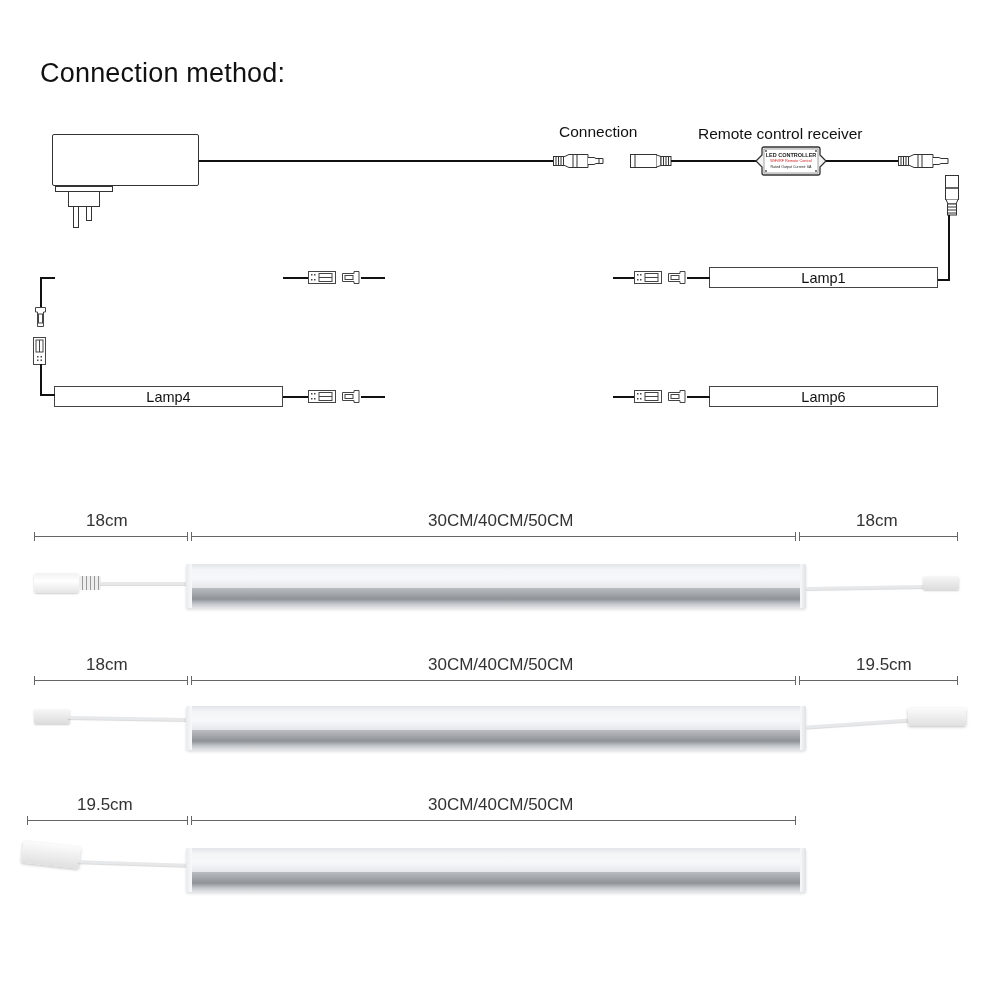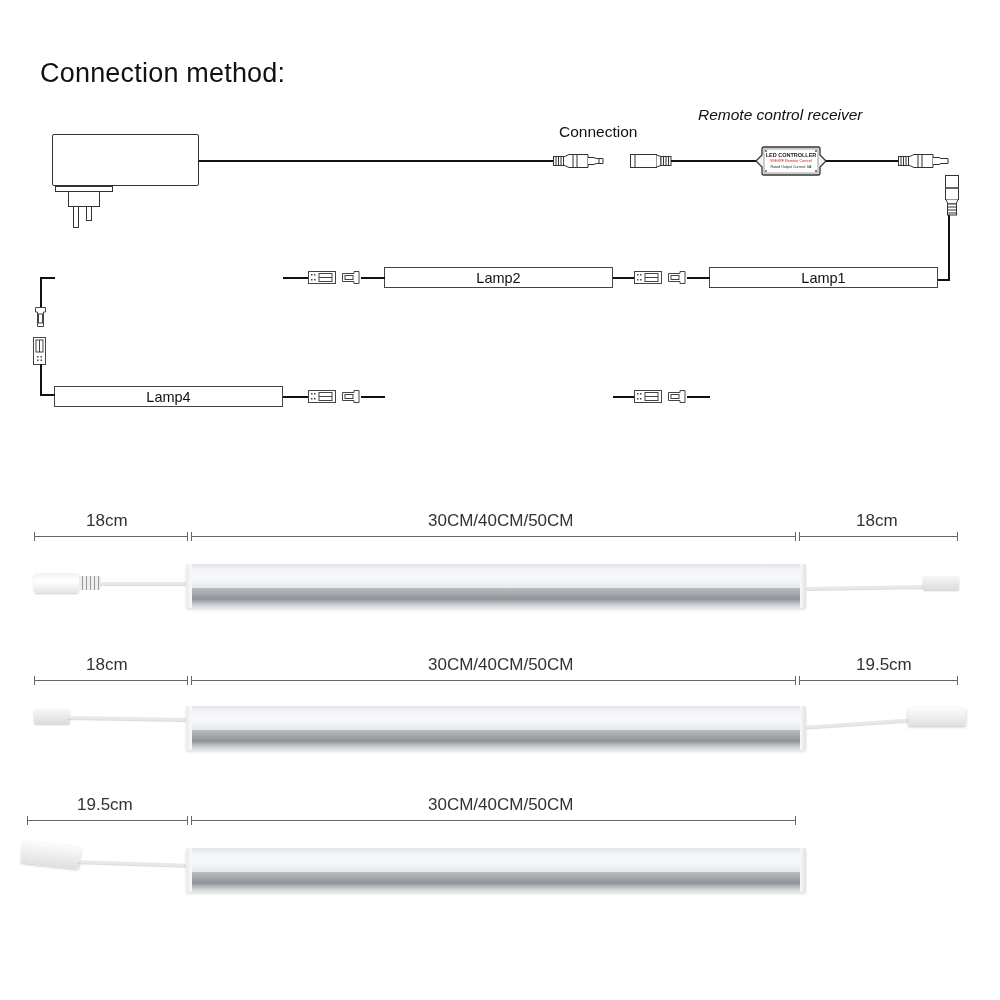--- a/index.html
+++ b/index.html
@@ -35,21 +35,21 @@
     <div class="abs box" style="left:0;top:0;width:58px;height:6px;"></div>
     <div class="abs box" style="left:13px;top:5px;width:32px;height:16px;"></div>
     <div class="abs box" style="left:18px;top:20px;width:6px;height:22px;"></div>
     <div class="abs box" style="left:31px;top:20px;width:6px;height:15px;"></div>
   </div>
 
   <div class="abs wire" style="left:199px;top:160px;width:357px;height:2px;"></div>
 
   <div class="abs label" style="left:559px;top:123px;">Connection</div>
 
-  <div class="abs label" style="left:698px;top:106px;font-style:italic;">Remote control receiver</div>
+  <div class="abs label" style="left:698px;top:125px;">Remote control receiver</div>
 
   <svg class="abs" style="left:553px;top:151px;" width="55" height="20" viewBox="0 0 55 20">
     <rect x="0.5" y="5.5" width="10" height="9" fill="#fff" stroke="#333"></rect>
     <line x1="3" y1="6" x2="3" y2="14" stroke="#333"></line>
       <line x1="5.5" y1="6" x2="5.5" y2="14" stroke="#333"></line>
       <line x1="8" y1="6" x2="8" y2="14" stroke="#333"></line>
     <path d="M10.5 6 L16 3.5 H35 V16.5 H16 L10.5 14 Z" fill="#fff" stroke="#333"></path>
     <line x1="20" y1="3.5" x2="20" y2="16.5" stroke="#333"></line>
       <line x1="24" y1="3.5" x2="24" y2="16.5" stroke="#333"></line>
     <path d="M35 6.5 H41 L43 7.5 H50 V12.5 H43 L41 13.5 H35" fill="#fff" stroke="#333"></path>
@@ -104,26 +104,26 @@
       <line x1="4" y1="35" x2="12" y2="35" stroke="#333"></line>
       <line x1="4" y1="38" x2="12" y2="38" stroke="#333"></line>
   </svg>
 
   <div class="abs wire" style="left:948px;top:215px;width:2px;height:66px;"></div>
   <div class="abs wire" style="left:937px;top:279px;width:13px;height:2px;"></div>
 
   <div class="abs lamp" style="left:709px;top:267px;width:229px;">
       <span>Lamp1</span>
     </div>
-  <div class="abs lamp" style="left:384px;top:267px;width:229px;">
-      <span>Lamp2</span>
-    </div>
 
   <div class="abs lamp" style="left:54px;top:386px;width:229px;">
       <span>Lamp4</span>
+    </div>
+  <div class="abs lamp" style="left:709px;top:386px;width:229px;">
+      <span>Lamp6</span>
     </div>
 
   <div class="abs" style="left:283px;top:268px;width:102px;height:20px;">
     <div class="abs wire" style="left:0;top:9px;width:26px;height:2px;"></div>
     <svg class="abs" style="left:25px;top:3px;" width="28" height="13" viewBox="0 0 28 13">
       <rect x="0.5" y="0.5" width="27" height="12" fill="#fff" stroke="#444"></rect>
       <rect x="3" y="3" width="1.5" height="1.5" fill="#444"></rect>
         <rect x="6" y="3" width="1.5" height="1.5" fill="#444"></rect>
       <rect x="3" y="8" width="1.5" height="1.5" fill="#444"></rect>
         <rect x="6" y="8" width="1.5" height="1.5" fill="#444"></rect>

